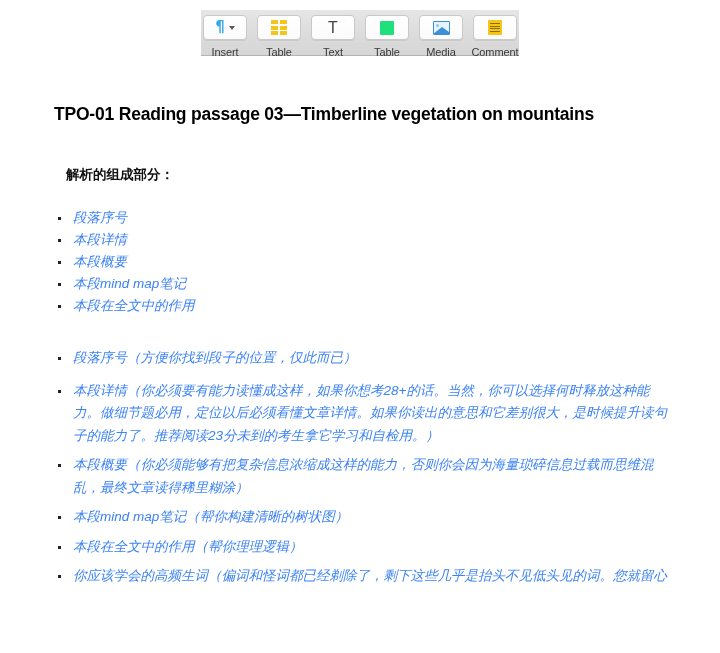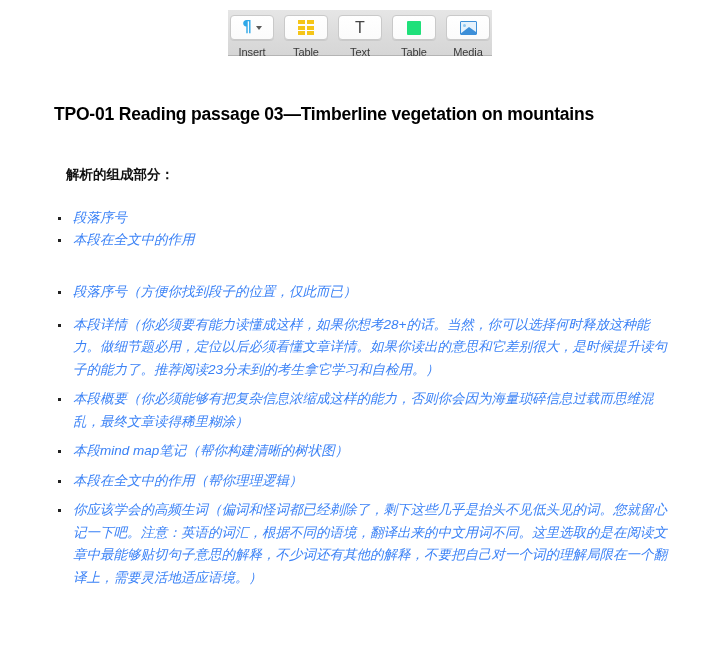--- a/index.html
+++ b/index.html
@@ -312,33 +312,47 @@
       <div class="tool-label">Table</div>
     </div>
 
     <div class="tool">
       <div class="tool-icon-box">
         <span class="ic-media"></span>
       </div>
       <div class="tool-label">Media</div>
     </div>
 
+    <div class="tool">
+      <div class="tool-icon-box">
+        <span class="ic-comment">
+          <i></i>
+            <i></i>
+            <i></i>
+            <i></i>
+        </span>
+      </div>
+      <div class="tool-label">Comment</div>
+    </div>
 
   </div>
 
   <div id="doc-scroll">
     <div id="page">
 
       <h1 id="doc-title">TPO-01 Reading passage 03—Timberline vegetation on mountains</h1>
 
       <div class="section-heading">解析的组成部分：</div>
       <div class="gap-after-heading"></div>
 
       <ul class="doc-list" id="list-parts">
         <li>段落序号</li>
+        <li>本段详情</li>
+        <li>本段概要</li>
+        <li>本段mind map笔记</li>
         <li>本段在全文中的作用</li>
       </ul>
 
       <div class="section-gap"></div>
 
 
       <ul class="doc-list" id="list-usage">
         <li>段落序号（方便你找到段子的位置，仅此而已）</li>
         <li>本段详情（你必须要有能力读懂成这样，如果你想考28+的话。当然，你可以选择何时释放这种能力。做细节题必用，定位以后必须看懂文章详情。如果你读出的意思和它差别很大，是时候提升读句子的能力了。推荐阅读23分未到的考生拿它学习和自检用。）</li>
         <li>本段概要（你必须能够有把复杂信息浓缩成这样的能力，否则你会因为海量琐碎信息过载而思维混乱，最终文章读得稀里糊涂）</li>

